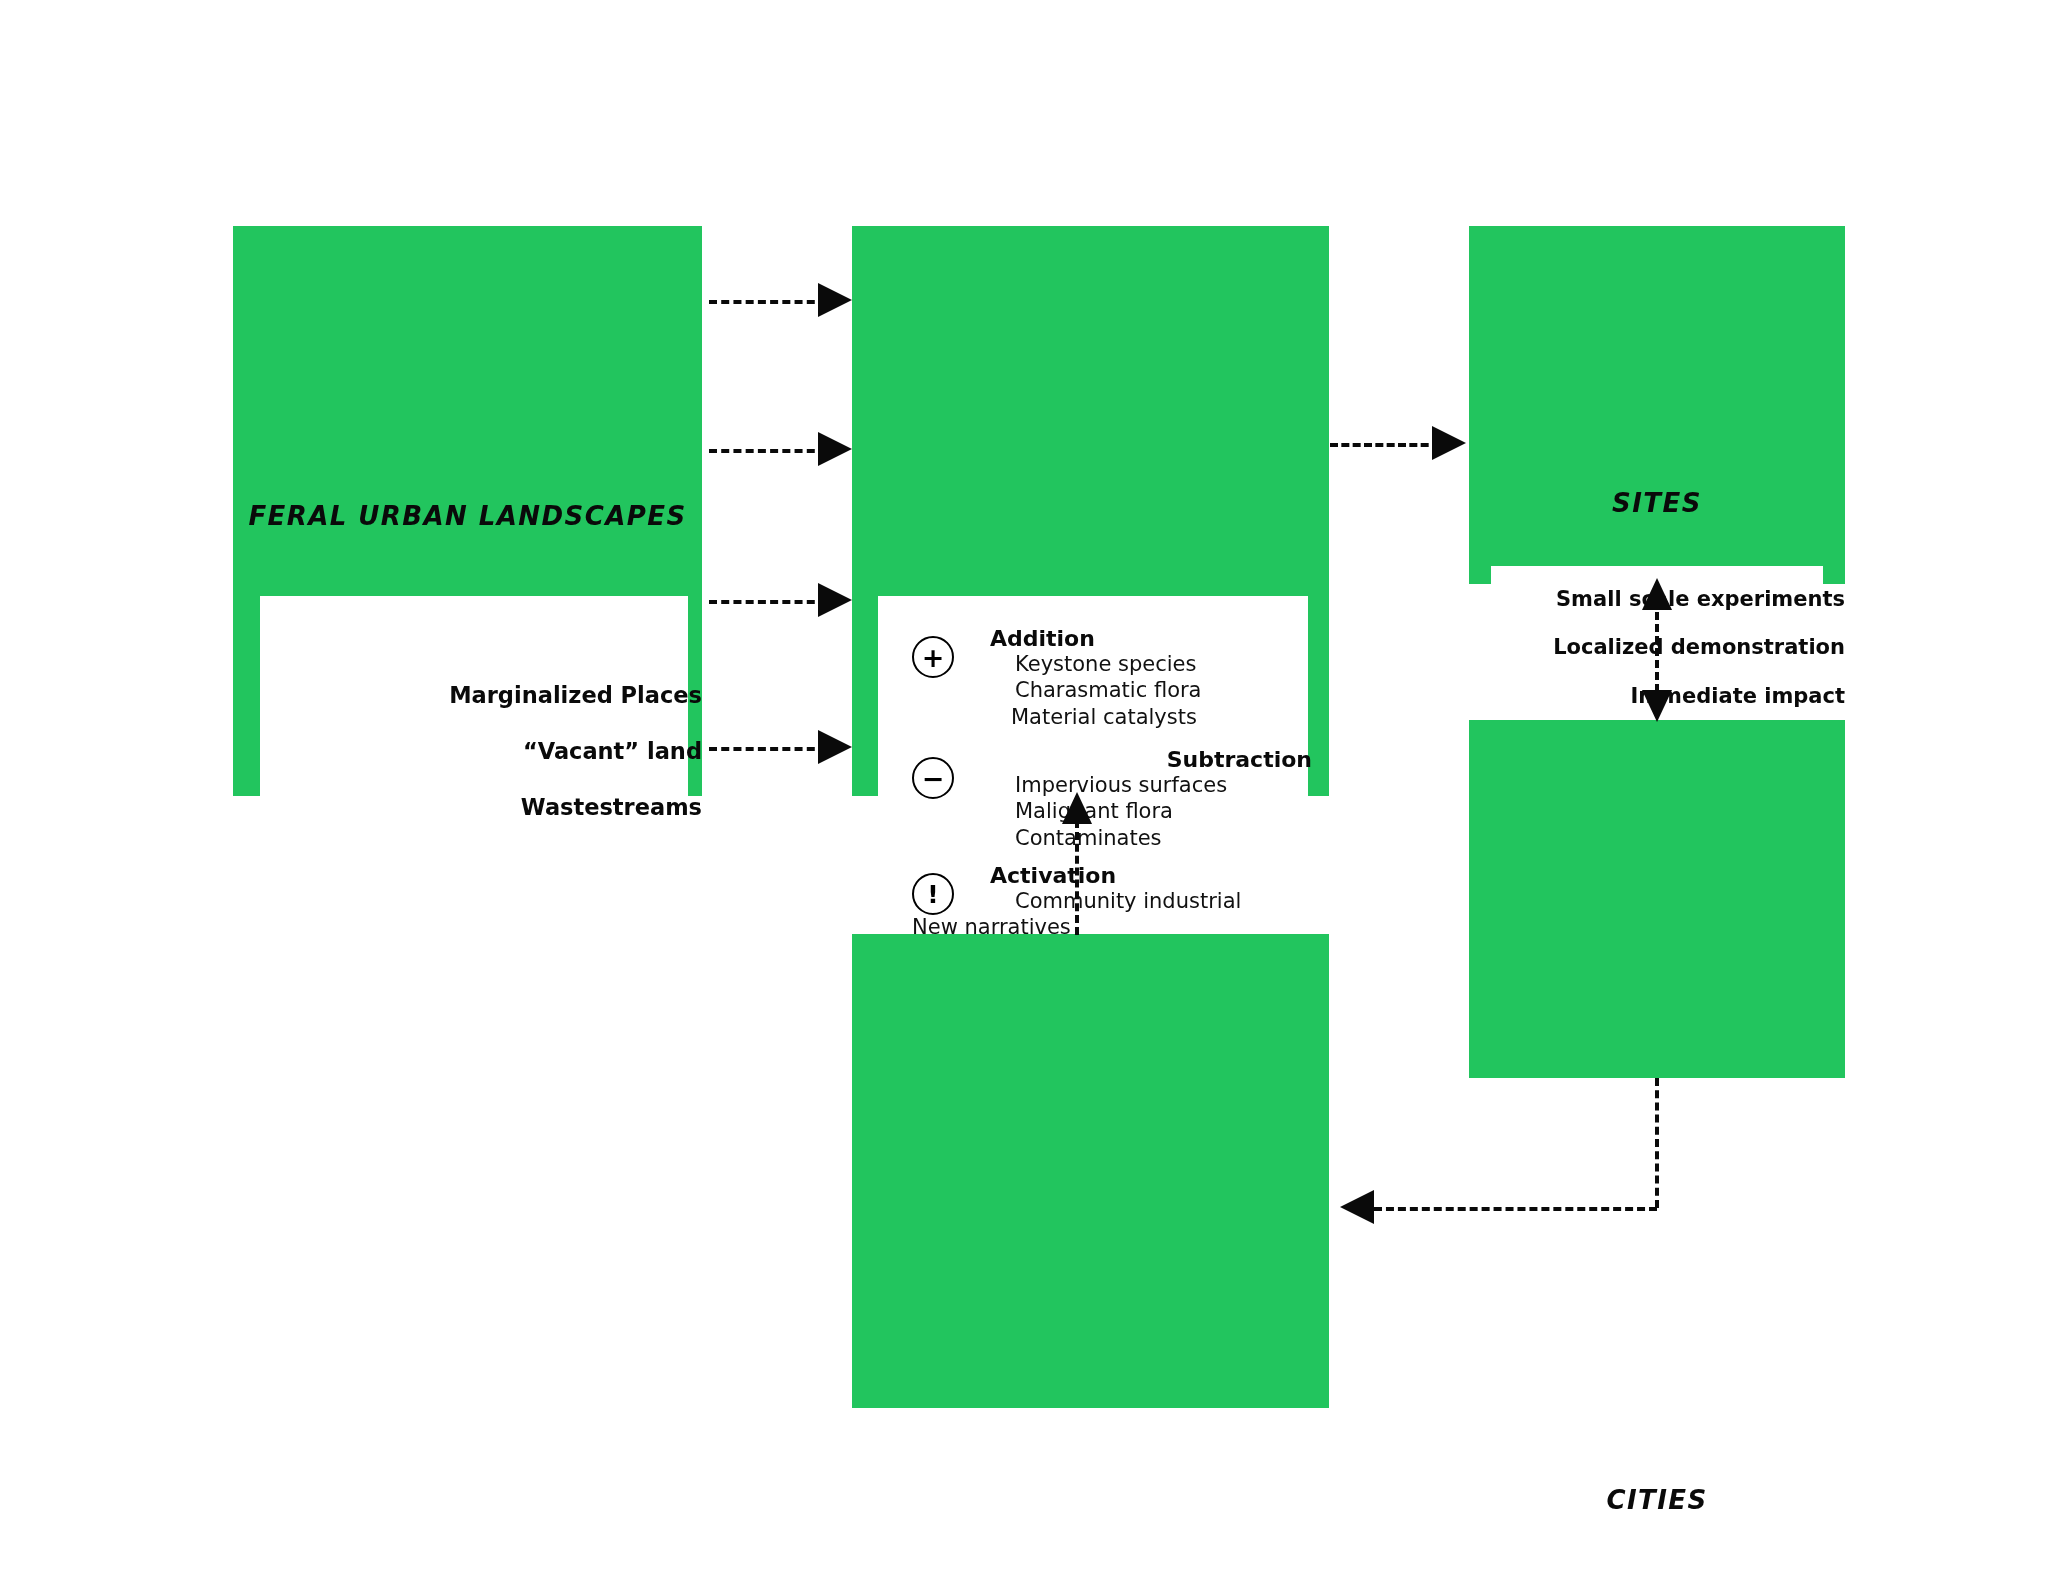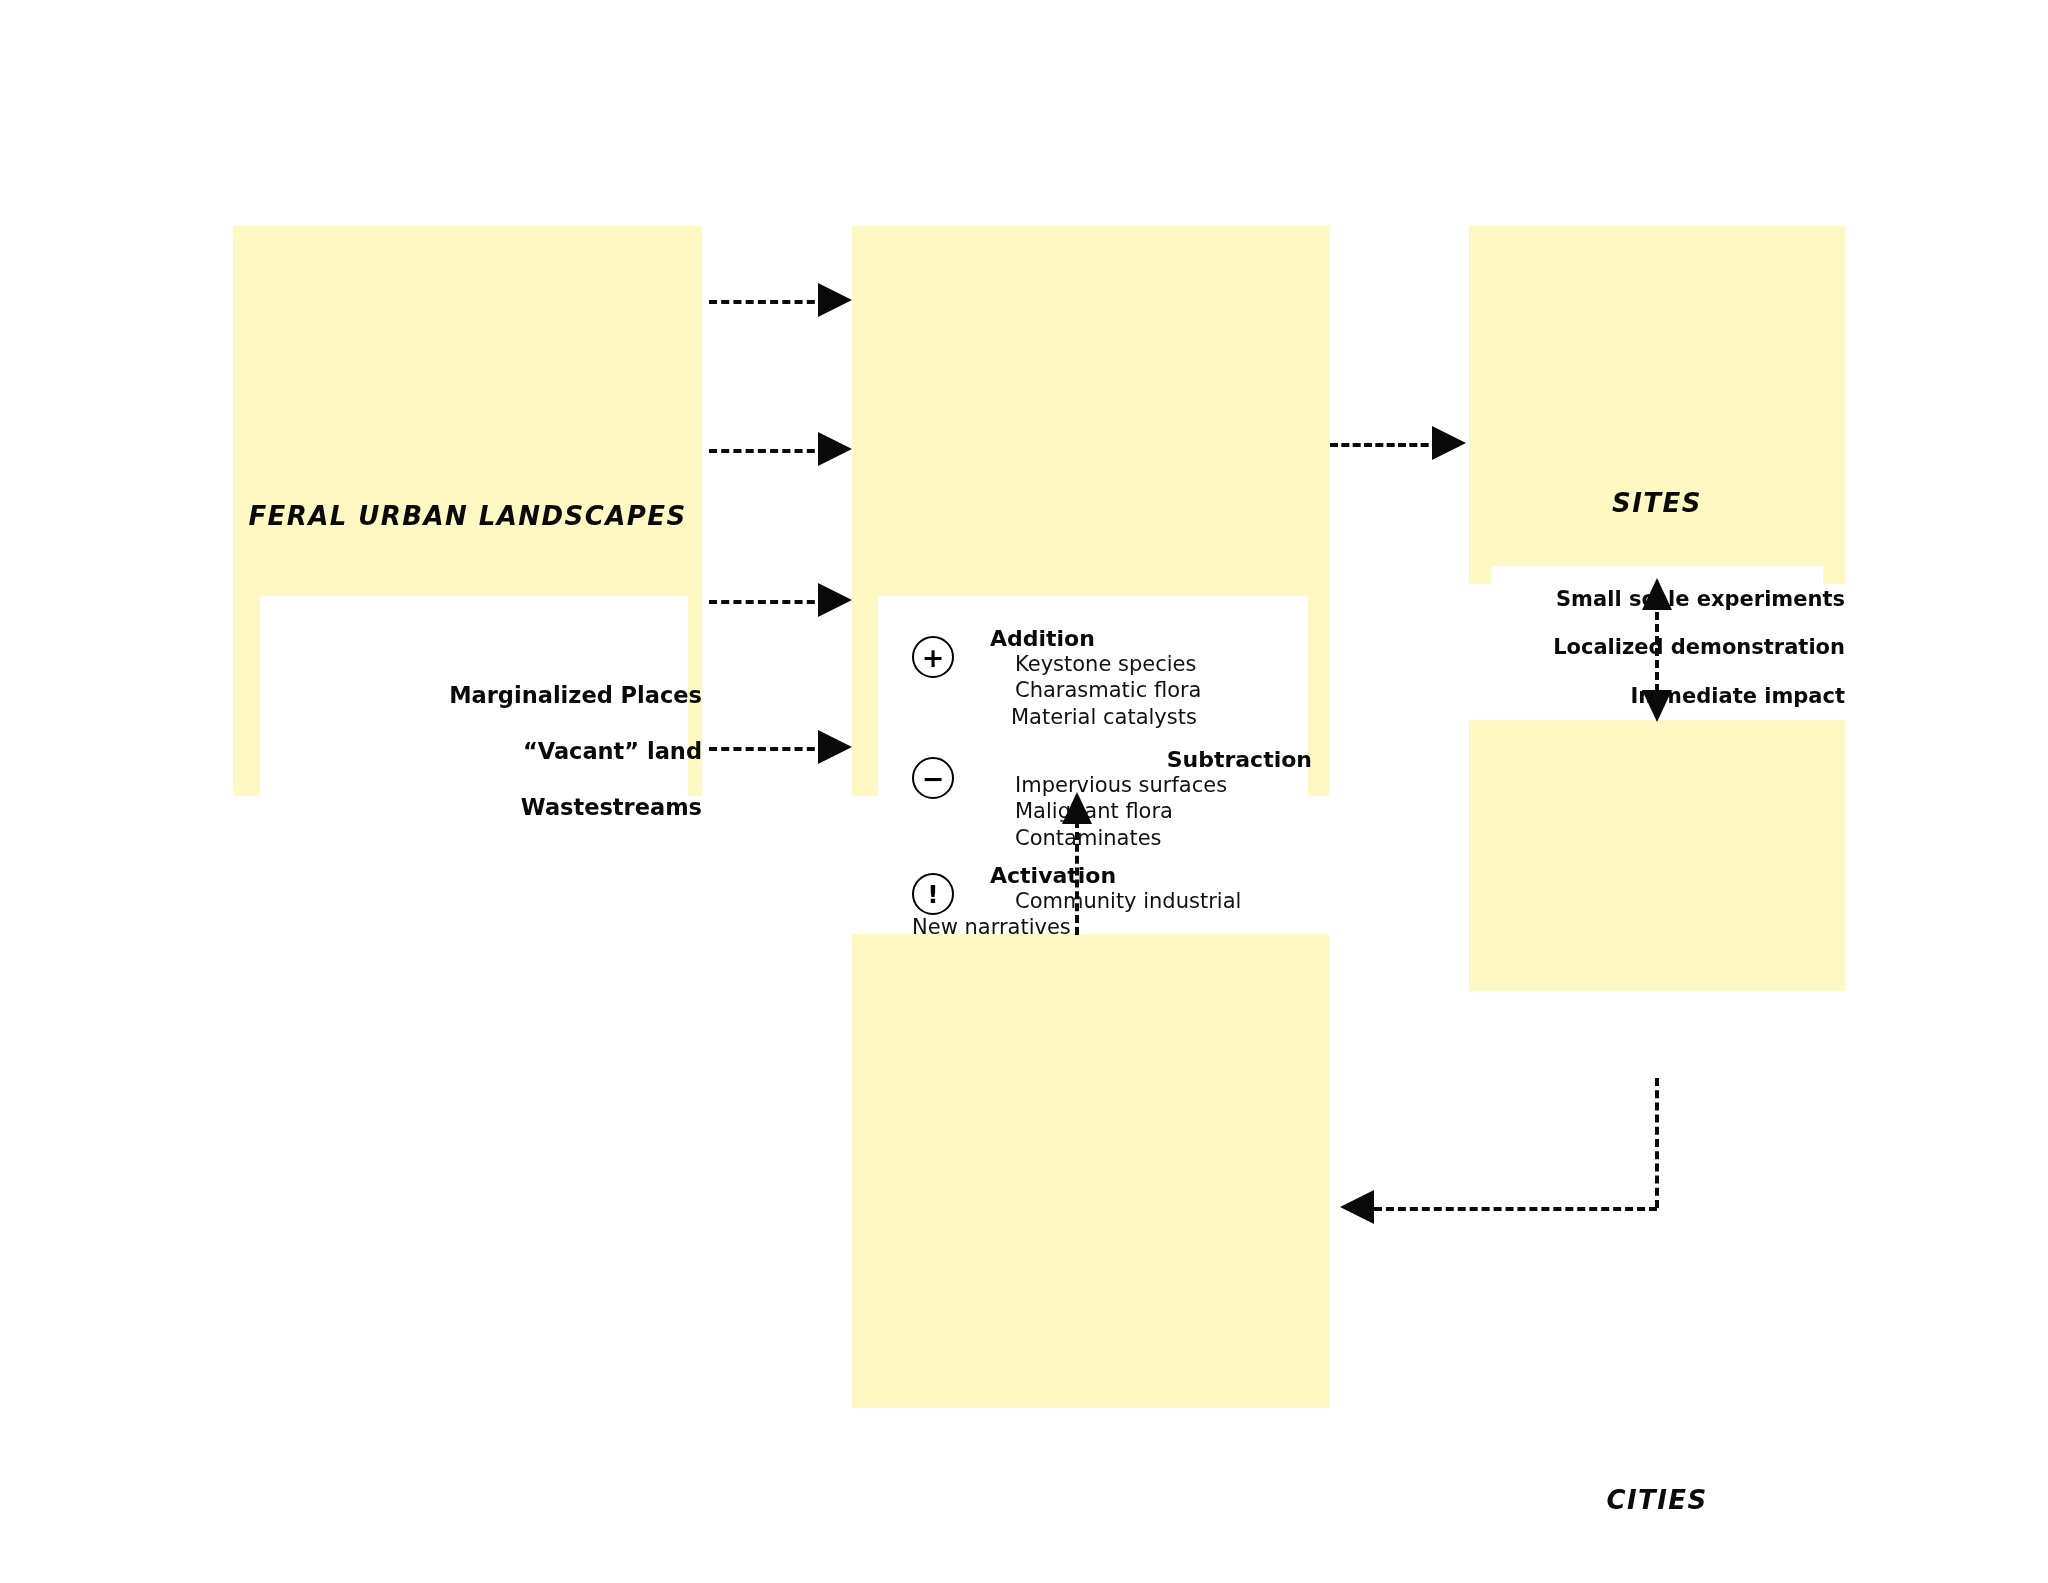--- a/index.html
+++ b/index.html
@@ -14,21 +14,21 @@
     position: relative;
     width: 2048px;
     height: 1583px;
     background: #ffffff;
     overflow: hidden;
   }
 
   
   .panel {
     position: absolute;
-    background: #fef9c3;
+    background: #22c55e;
     box-sizing: border-box;
   }
   .panel-title {
     position: absolute;
     left: 0;
     width: 100%;
     text-align: center;
     font-style: italic;
     font-weight: bold;
     letter-spacing: 0.055em;
@@ -174,21 +174,21 @@
     <div class="panel-title" style="top:262px; font-size:26px;">SITES</div>
     <div class="panel-inner" style="left:22px; top:340px; width:332px; height:210px;"></div>
     <div class="center-list" style="top:360px; font-size:21px;">
       <div class="row" style="margin-bottom:22px;">Small scale experiments</div>
       <div class="row" style="margin-bottom:22px;">Localized demonstration</div>
       <div class="row" style="margin-bottom:22px;">Immediate impact</div>
       <div class="row">Actionable insights</div>
     </div>
   </div>
 
-  <div class="panel" style="left:1469px; top:720px; width:376px; height:271px;">
+  <div class="panel" style="left:1469px; top:720px; width:376px; height:358px;">
     <div class="panel-title" style="top:765px; font-size:26px;">CITIES</div>
     <div class="panel-inner" style="left:22px; top:828px; width:332px; height:230px;"></div>
     <div class="center-list" style="top:862px; font-size:21px;">
       <div class="row" style="margin:0 36px 28px 36px; line-height:1.3;">Large−scale strategies for urban resilience</div>
 
     </div>
   </div>
 
   <div class="panel" style="left:852px; top:934px; width:477px; height:474px;">
     

